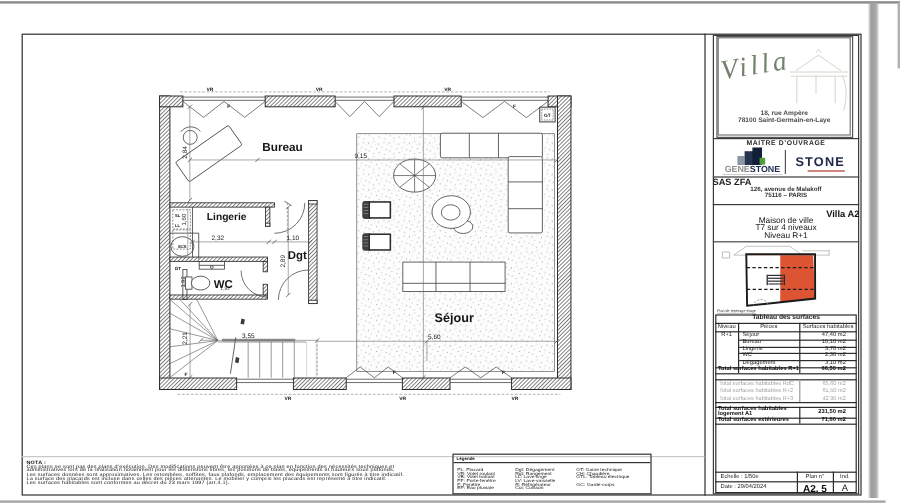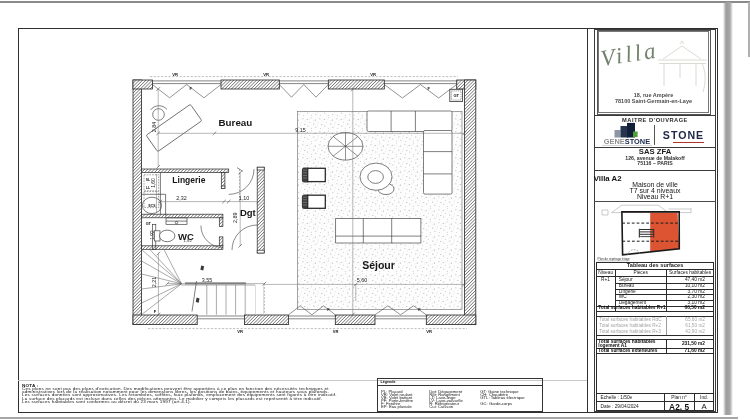--- a/index.html
+++ b/index.html
@@ -277,24 +277,24 @@
 <rect x="22.5" y="5" width="8" height="11.5" fill="#27344f"></rect>
 <rect x="29" y="1.9" width="8" height="14.6" fill="#111f38"></rect>
 <rect x="35" y="10.5" width="4.6" height="5.6" fill="#4f9f3a"></rect>
 <text x="29" y="22.6" text-anchor="middle" font-size="7.4" font-weight="bold" font-family="Liberation Sans,sans-serif"><tspan fill="#8f8f8f">GENE</tspan><tspan fill="#1c2a4d">STONE</tspan></text>
 <line x1="4" y1="24.4" x2="54" y2="24.4" stroke="#b5b5b5" stroke-width="0.6"></line>
 </svg>
 <div class="abs" style="left:654.3px;top:124.5px;width:0.8px;height:20px;background:#555"></div>
 <div class="abs" style="left:658px;top:128.6px;width:51px;text-align:center;color:#20294a;font-size:10.6px;font-weight:bold;letter-spacing:1px">STONE</div>
 <div class="abs" style="left:672.8px;top:141.8px;width:31px;height:1.1px;background:#b3362b"></div>
 <div class="abs" style="left:593.8px;top:147.3px;width:122.4px;height:0.8px;background:#3a3a3a"></div>
-<div class="abs" style="left:593.8px;top:148.3px;width:122.4px;text-align:center;color:#1c1c1c;font-size:7.7px;font-weight:bold;line-height:7.2px">SAS ZFA</div>
+<div class="abs" style="left:593.8px;top:148.3px;width:122.4px;color:#1c1c1c;font-size:7.7px;font-weight:bold;line-height:7.2px">SAS ZFA</div>
 <div class="abs" style="left:593.8px;top:155.8px;width:122.4px;text-align:center;color:#333;font-size:5.2px;font-weight:bold;line-height:4.8px">126, avenue de Malakoff<br>75116 – PARIS</div>
 <div class="abs" style="left:593.8px;top:170px;width:122.4px;height:0.8px;background:#3a3a3a"></div>
-<div class="abs" style="left:593.8px;top:174.3px;width:122.4px;text-align:left;color:#111;font-size:7.8px;font-weight:bold">Villa A2</div>
+<div class="abs" style="left:593.8px;top:174.3px;width:122.4px;text-align:right;color:#111;font-size:7.8px;font-weight:bold">Villa A2</div>
 <div class="abs" style="left:593.8px;top:182.2px;width:122.4px;text-align:center;color:#161616;font-size:6.9px;line-height:5.8px">Maison de ville<br>T7 sur 4 niveaux<br>Niveau R+1</div>
 <div class="abs" style="left:593.8px;top:201.2px;width:122.4px;height:0.7px;background:#4a4a4a"></div>
 <svg class="abs" style="left:593.8px;top:201.9px" width="122.4" height="60" viewBox="0 0 122.4 60">
 <g stroke="#a9a9a9" stroke-width="0.6" fill="none">
 <path d="M17.5,10.6 L28,3.2 L64,3.2 L74.5,10.6 M74.5,7 H97 M17.5,10.6 H97"></path>
 <path d="M8,8 h6 v5 h-6 z M97,6 v5"></path>
 </g>
 <polygon points="56.2,10.7 83.6,10.7 85.3,47 28.6,52.8 27.9,10.7" fill="#dd5433" stroke="none" transform="translate(0,0)"></polygon>
 <polygon points="56.2,10.7 56.2,51 28.6,52.8 27.9,10.7" fill="#fff"></polygon>
 <polygon points="27.9,9.9 85.2,9.9 85.3,46.8 28.6,52.8" fill="none" stroke="#1a1a1a" stroke-width="1.6"></polygon>

